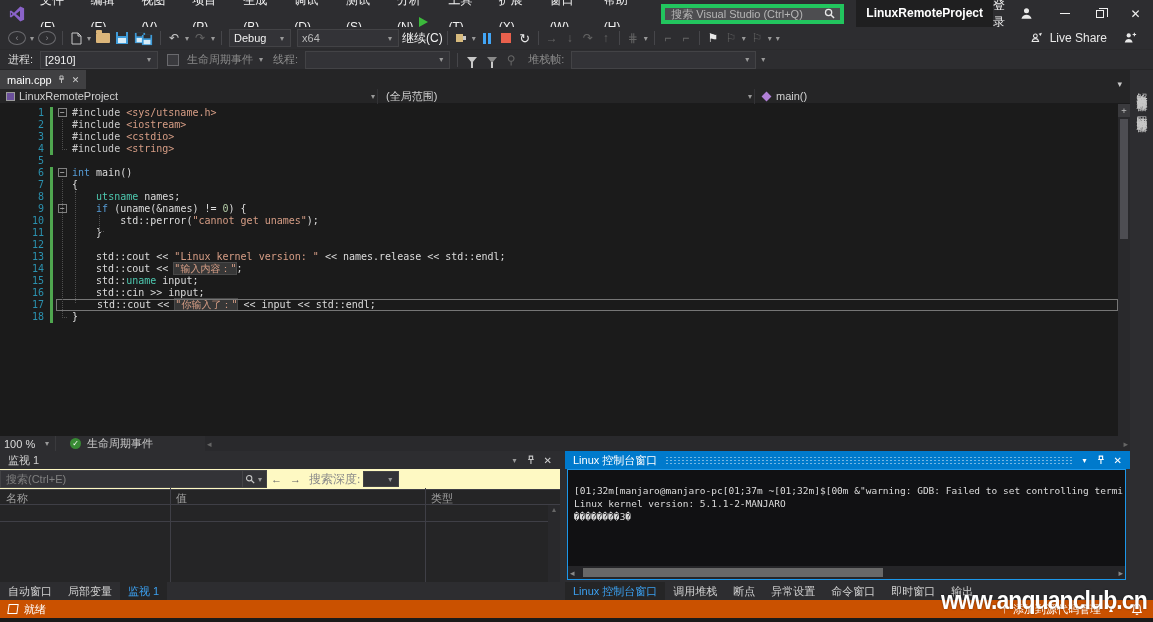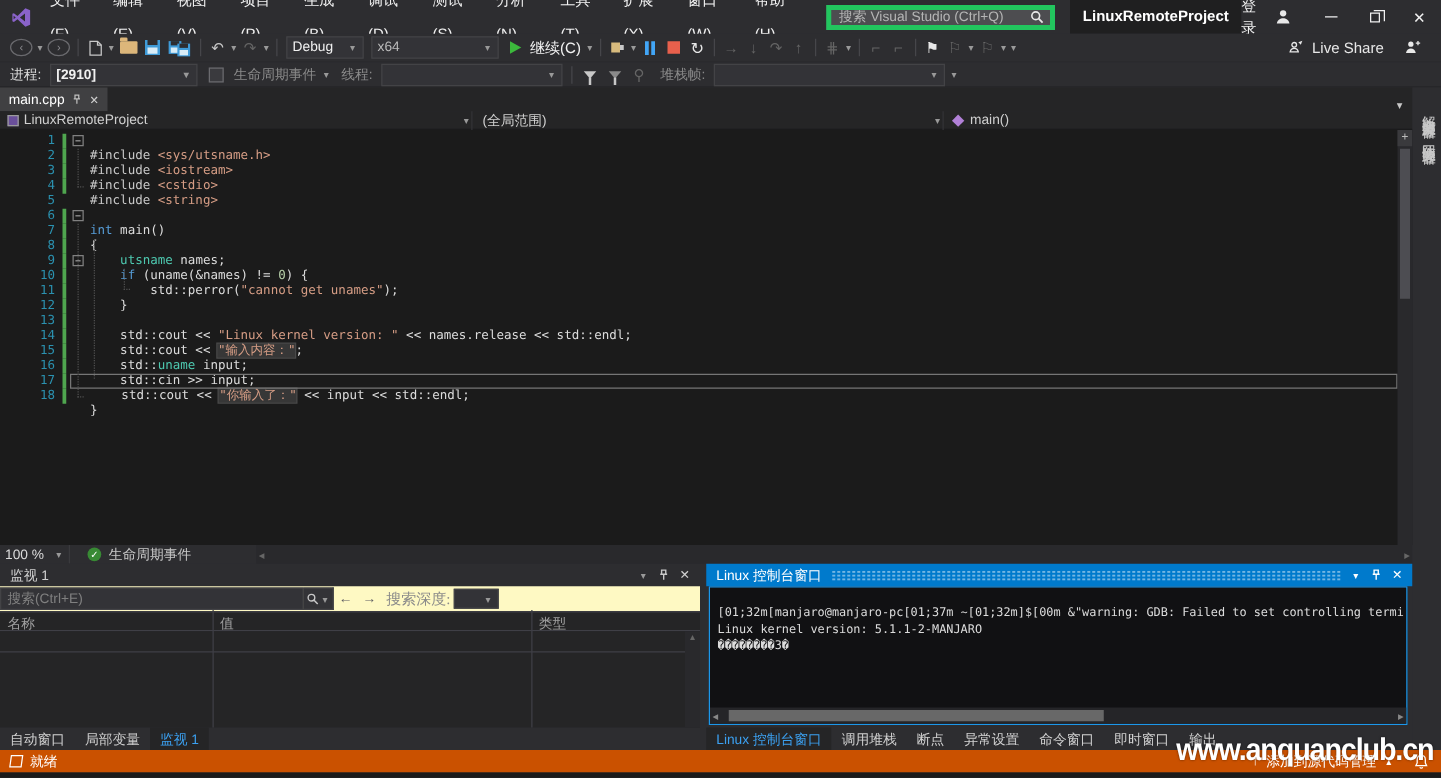--- a/index.html
+++ b/index.html
@@ -63,21 +63,21 @@
   .proj-icon { width:9px; height:9px; border:1px solid #9b9b9b; background:#6a4f9b; margin:0 4px 0 6px; }
   .method-icon { width:7px; height:7px; background:#b180d7; transform:rotate(45deg); margin:0 6px 0 8px; }
 
   
   .editor { position:absolute; left:0; top:104px; width:1130px; height:332px; background:#1b1b1b; overflow:hidden; font-family:"DejaVu Sans Mono", monospace; font-size:10px; }
   .code-lines { position:absolute; left:0; top:3px; right:12px; }
   .cl { position:relative; height:12px; line-height:12px; white-space:pre; }
   .cl .ln { position:absolute; left:0; top:0; width:44px; text-align:right; color:#2b91af; font-size:10px; }
   .cl .chg { position:absolute; left:50px; top:0; width:3px; height:12px; background:#4fa64f; }
   .cl .fbox { position:absolute; left:58px; top:1px; width:9px; height:9px; border:1px solid #808080; background:#1b1b1b; color:#c8c8c8; font-size:8px; line-height:7px; text-align:center; }
-  .cl .codetxt { position:absolute; left:72px; top:12px; }
+  .cl .codetxt { position:absolute; left:72px; top:0; }
   .cl.cur .codetxt { left:73px; }
   .cl.cur::after { content:""; position:absolute; left:56px; right:0; top:0; bottom:0; border:1px solid #767676; pointer-events:none; }
   .c-pl { color:#dcdcdc; } .c-pp { color:#c8c8c8; } .c-kw { color:#569cd6; }
   .c-ty { color:#4ec9b0; } .c-st { color:#d69d85; } .c-nm { color:#b5cea8; }
   .c-hl { background:rgba(130,130,130,.28); outline:1px solid rgba(160,160,160,.35); }
   .guide { position:absolute; border-left:1px dotted #4f4f4f; }
   .guide.bl { border-bottom:1px dotted #4f4f4f; width:5px; }
   .vsb { position:absolute; right:0; top:0; width:12px; height:332px; background:#29292c; }
   .vsb .plusbox { position:absolute; left:0; top:0; width:12px; height:13px; background:#3a3a3d; color:#bbb; font-size:9px; text-align:center; line-height:13px; }
   .vsb .thumb { position:absolute; left:2px; top:15px; width:8px; height:120px; background:#4d4d52; }
@@ -215,21 +215,21 @@
   <span class="caret">▾</span>
   <span class="tsep"></span>
   <span class="ddl" style="width:62px;">
     <span>Debug</span>
     <span class="caret">▾</span>
   </span>
   <span class="ddl" style="width:102px;">
     <span style="color:#bcbcbc;">x64</span>
     <span class="caret">▾</span>
   </span>
-  <span class="ti" style="gap:3px;">
+  <span class="ti" style="gap:3px;flex-direction:column;">
     <span class="play"></span>
     <span style="color:#f1f1f1;">继续(C)</span>
     <span class="caret">▾</span>
   </span>
   <span class="tsep"></span>
   <span class="ti">
     <svg width="12" height="12" viewBox="0 0 12 12">
           <rect x="1" y="2" width="7" height="8" fill="#d7ba7d"></rect>
           <rect x="8" y="4" width="3" height="4" fill="#c8c8c8"></rect>
         </svg>
@@ -277,21 +277,21 @@
             <circle cx="6.5" cy="5" r="2.4" fill="#e8e8e8"></circle>
             <path d="M2 13c.5-2.8 2.6-4 4.5-4s4 1.2 4.5 4z" fill="#e8e8e8"></path>
             <path d="M11 4h4M13 2v4" stroke="#e8e8e8" stroke-width="1.2"></path>
           </svg>
     </span>
   </span>
 </div>
 
 <div class="debugbar">
   <span class="dlabel">进程:</span>
-  <span class="ddl" style="width:118px;font-weight:bold;">
+  <span class="ddl" style="width:118px;">
     <span>[2910]</span>
     <span class="caret">▾</span>
   </span>
   <span class="chkicon"></span>
   <span class="dlabel dim">生命周期事件</span>
   <span class="caret">▾</span>
   <span class="dlabel dim">线程:</span>
   <span class="ddl" style="width:145px;">
         <span class="caret">▾</span>
       </span>

